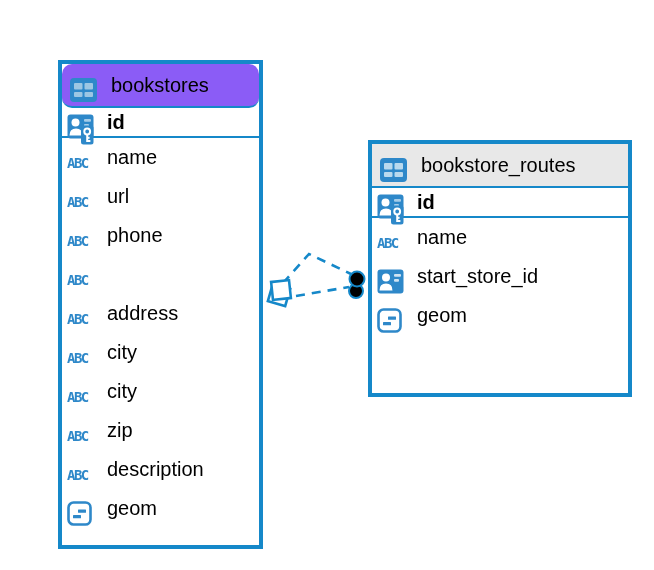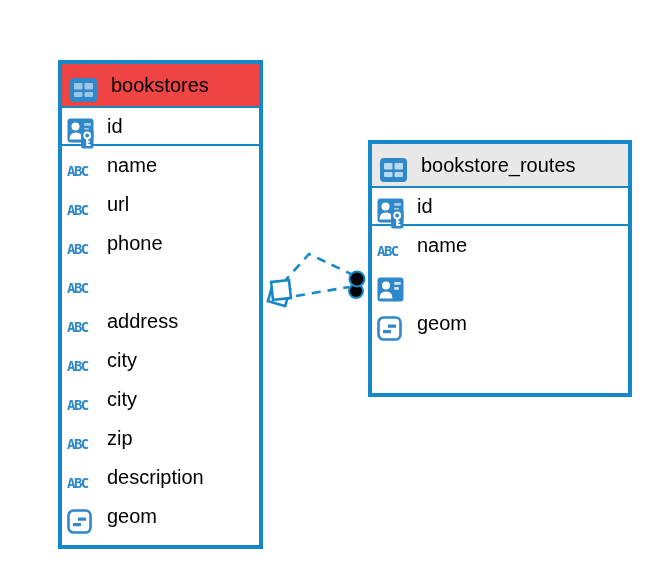--- a/index.html
+++ b/index.html
@@ -42,22 +42,22 @@
     display: flex;
     align-items: center;
     padding-left: 5px;
     gap: 7px;
     height: 39px;
     font-size: 20px;
     color: #000;
     white-space: nowrap;
   }
   .pk-section .col-row {
-    height: 36px;
-    font-weight: normal;
+    height: 28px;
+    font-weight: bold;
   }
   .icon {
     width: 33px;
     display: flex;
     align-items: center;
     justify-content: flex-start;
     flex: 0 0 33px;
     margin-top: 10px;
   }
   .icon svg { display: block; }
@@ -77,21 +77,21 @@
     height: 570px;
     pointer-events: none;
   }
 </style>
 </head>
 <body>
 
 <div id="stage">
 
   <div id="table-left" class="table-card">
-    <div class="table-header" style="background: #ef4444;">
+    <div class="table-header" style="background: #8b5cf6; border-radius: 10px;">
       <span class="icon">
         <svg width="29" height="26" viewBox="0 0 29 26">
           <rect x="1" y="1" width="27" height="24" rx="4" fill="#2e88c9"></rect>
           <rect x="5" y="6" width="8.5" height="6.5" rx="1" fill="#9cc6e3"></rect>
           <rect x="15.5" y="6" width="8.5" height="6.5" rx="1" fill="#9cc6e3"></rect>
           <rect x="5" y="15" width="8.5" height="5" rx="1" fill="#9cc6e3"></rect>
           <rect x="15.5" y="15" width="8.5" height="5" rx="1" fill="#9cc6e3"></rect>
         </svg>
       </span>
       <span>bookstores</span>
@@ -224,20 +224,21 @@
         <div class="col-row">
           <span class="icon">
             <svg width="27" height="25" viewBox="0 0 27 25">
               <rect x="0.5" y="0.5" width="26" height="24" rx="3" fill="#2e88c9"></rect>
               <circle cx="9" cy="8.5" r="4" fill="#ffffff"></circle>
               <path d="M2.5 21.5 q0 -7 6.5 -7 q6.5 0 6.5 7 z" fill="#ffffff"></path>
               <rect x="17" y="5" width="7" height="2.8" rx="1" fill="#cfe3f2"></rect>
               <rect x="17" y="10" width="5" height="2.8" rx="1" fill="#cfe3f2"></rect>
             </svg>
           </span>
+          <span>start_store_id</span>
         </div>
         <div class="col-row">
           <span class="icon">
             <svg width="26" height="26" viewBox="0 0 26 26">
               <rect x="1.5" y="1.5" width="22" height="22" rx="5" fill="#ffffff" stroke="#2e88c9" stroke-width="2.6"></rect>
               <rect x="11" y="8.5" width="8" height="3.2" rx="0.5" fill="#2e88c9"></rect>
               <rect x="6" y="14" width="8" height="3.2" rx="0.5" fill="#2e88c9"></rect>
             </svg>
           </span>
           <span>geom</span>

